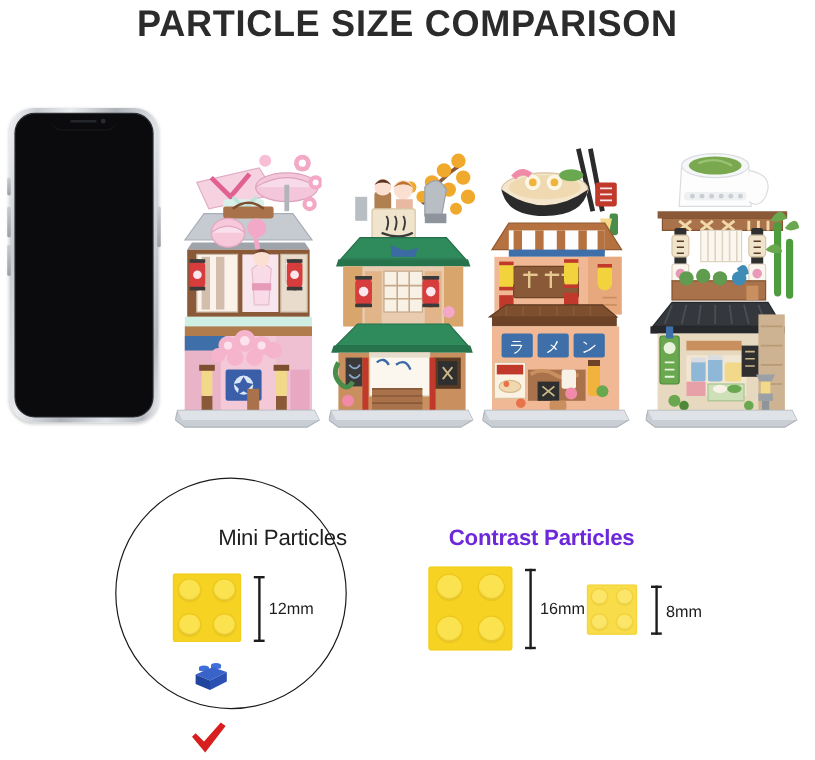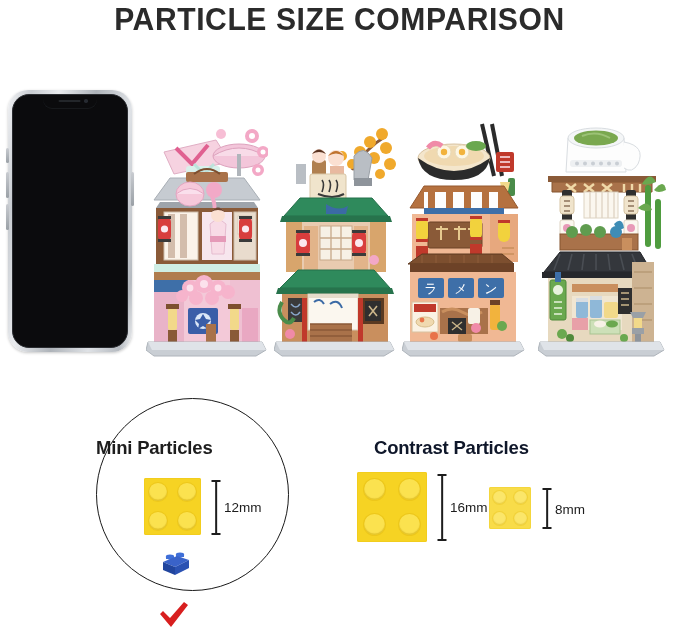--- a/index.html
+++ b/index.html
@@ -93,28 +93,28 @@
     position: absolute;
     left: 96px; top: 398px;
     width: 193px; height: 193px;
     border: 1.6px solid #1a1a1a;
     border-radius: 50%;
     background: transparent;
   }
   .mini-label {
     position: absolute;
     left: 96px; top: 437px; width: 193px;
-    text-align: left;
-    font-size: 18.5px; font-weight: 700; color: #1d1d1d;
+    text-align: right;
+    font-size: 18.5px; font-weight: 400; color: #1d1d1d;
     letter-spacing: -0.2px;
   }
   .contrast-label {
     position: absolute;
     left: 374px; top: 437px;
-    font-size: 18.5px; font-weight: 700; color: #0f172a;
+    font-size: 18.5px; font-weight: 700; color: #6d28d9;
     letter-spacing: -0.2px;
   }
 
   
   .brick { position: absolute; border-radius: 2px; }
   .brick .studs {
     position: absolute; inset: 0;
     display: grid; grid-template-columns: 1fr 1fr; grid-template-rows: 1fr 1fr;
     place-items: center;
   }

